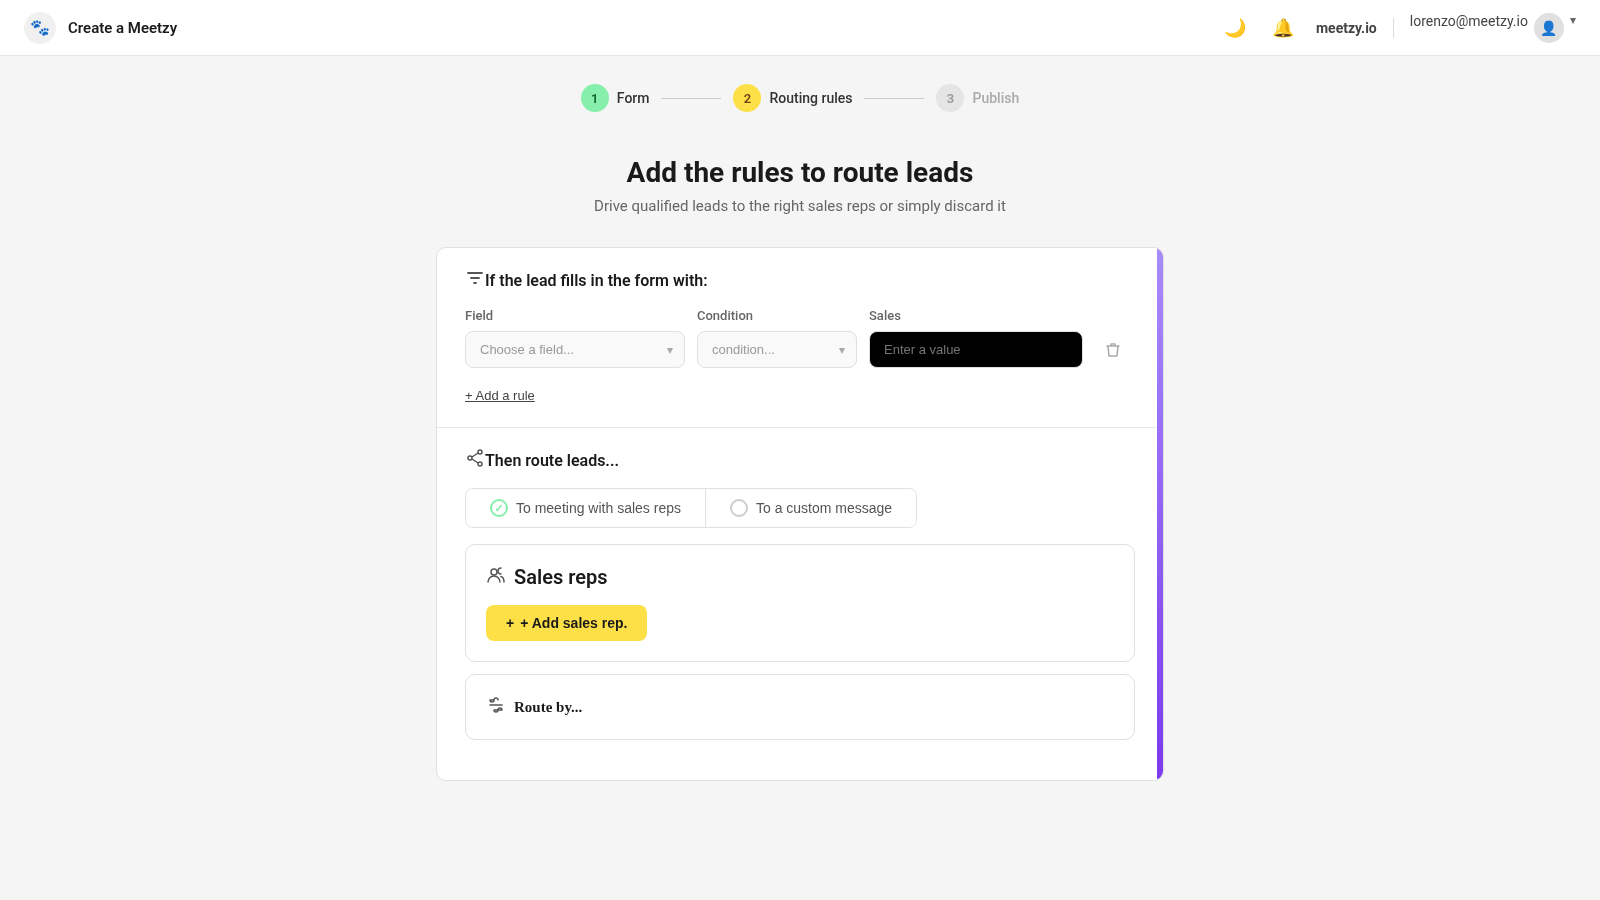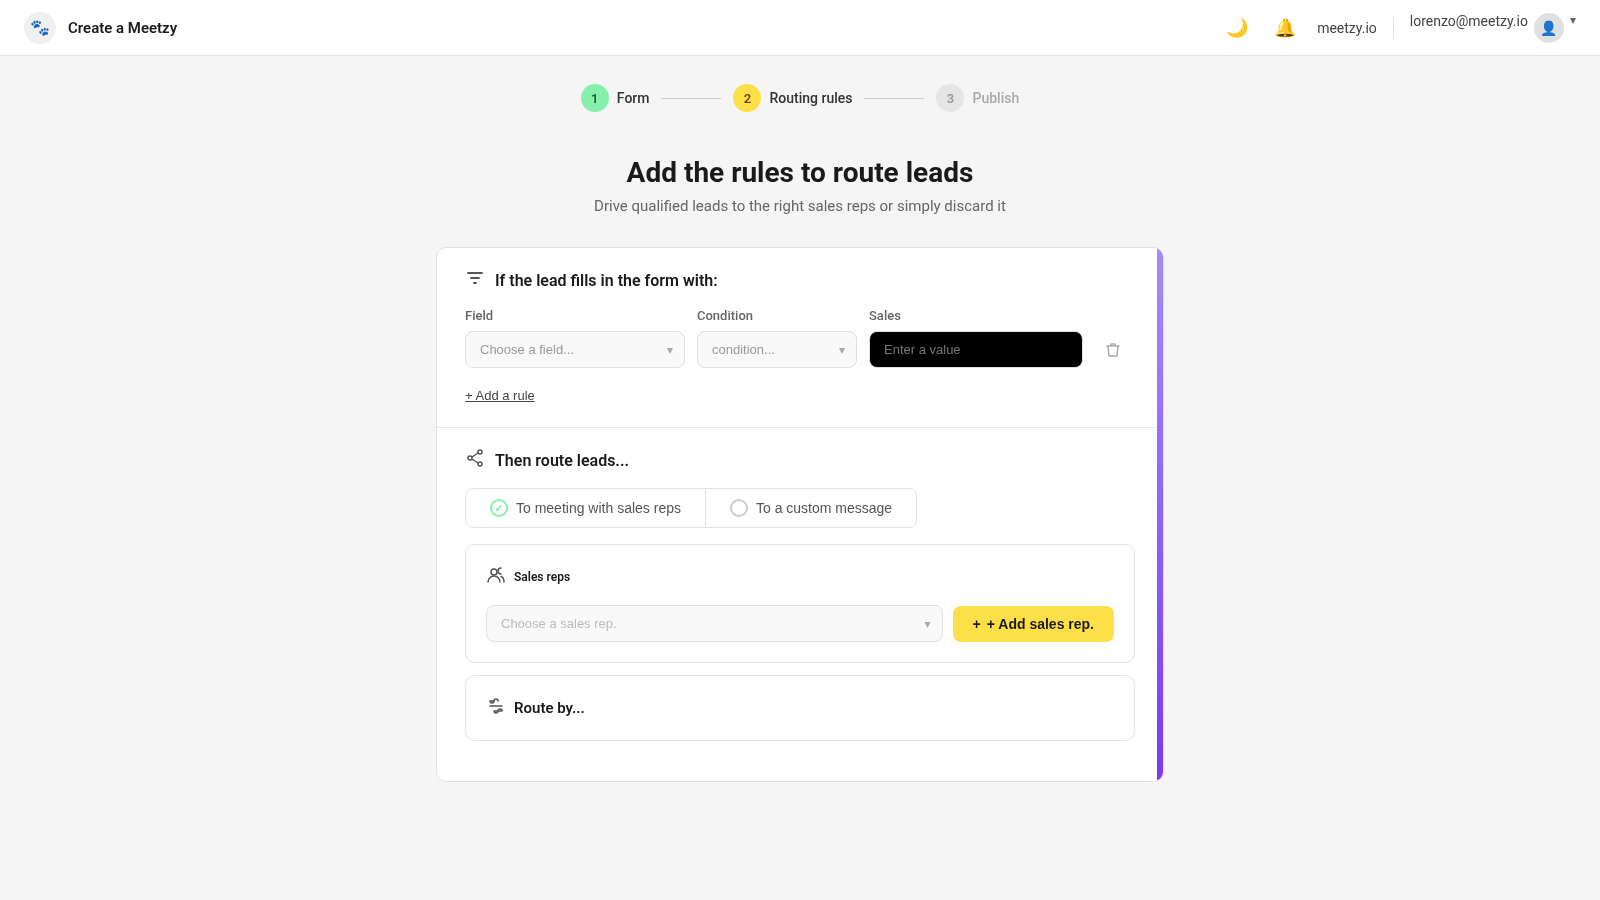--- a/index.html
+++ b/index.html
@@ -47,21 +47,21 @@
       display: flex;
       align-items: center;
       justify-content: center;
       color: #666;
       font-size: 18px;
       cursor: pointer;
     }
     .header-domain {
       font-size: 14px;
       color: #444;
-      font-weight: 400;
+      font-weight: 700;
     }
     .header-separator {
       width: 1px;
       height: 20px;
       background: #ddd;
     }
     .header-user {
       display: flex;
       align-items: flex-start;
       gap: 6px;
@@ -180,21 +180,20 @@
     .section {
       padding: 20px 28px;
       border-bottom: 1px solid #e8e8e8;
     }
     .section:last-child {
       border-bottom: none;
     }
     .section-header {
       display: flex;
       align-items: center;
-      gap: 10px;
       margin-bottom: 16px;
     }
     .section-icon {
       color: #666;
       font-size: 18px;
     }
     .section-title {
       font-size: 16px;
       font-weight: 600;
       color: #1a1a1a;
@@ -316,21 +315,21 @@
       padding: 20px;
       margin: 12px 0;
     }
     .inner-card-header {
       display: flex;
       align-items: center;
       gap: 8px;
       margin-bottom: 16px;
     }
     .inner-card-title {
-      font-size: 12px;
+      font-size: 20px;
       font-weight: 600;
       color: #1a1a1a;
     }
     .sales-rep-row {
       display: flex;
       gap: 10px;
       align-items: center;
     }
     .sales-rep-select {
       flex: 1;
@@ -369,20 +368,21 @@
     }
     .route-by-header {
       display: flex;
       align-items: center;
       gap: 8px;
     }
     .route-by-title {
       font-size: 15px;
       font-weight: 600;
       color: #1a1a1a;
+      font-family: Liberation Serif, serif;
     }
 
     
     .select-wrapper {
       position: relative;
     }
     .select-wrapper::after {
       content: '▾';
       position: absolute;
       right: 12px;
@@ -519,25 +519,20 @@
           <span>
             <svg width="20" height="20" viewBox="0 0 20 20" fill="none">
               <circle cx="8" cy="7" r="3" stroke="#555" stroke-width="1.5"></circle>
               <path d="M2 17c0-3.314 2.686-6 6-6s6 2.686 6 6" stroke="#555" stroke-width="1.5" stroke-linecap="round"></path>
               <path d="M15 9a3 3 0 010-6M18 17c0-2.761-1.343-5-3-5.5" stroke="#555" stroke-width="1.5" stroke-linecap="round"></path>
             </svg>
           </span>
           <span class="inner-card-title">Sales reps</span>
         </div>
         <div class="sales-rep-row">
-          <div class="select-wrapper" style="flex:1">
-            <select class="sales-rep-select" style="width:100%;padding:10px 14px;border:1px solid #e0e0e0;border-radius:8px;background:#f9f9f9;font-size:13px;color:#bbb;appearance:none;">
-              <option value="">Choose a sales rep.</option>
-            </select>
-          </div>
           <button class="add-sales-btn">
             <span>+</span>
             <span>+ Add sales rep.</span>
           </button>
         </div>
       </div>
 
       <div class="route-by-card">
         <div class="route-by-header">
           <span>

